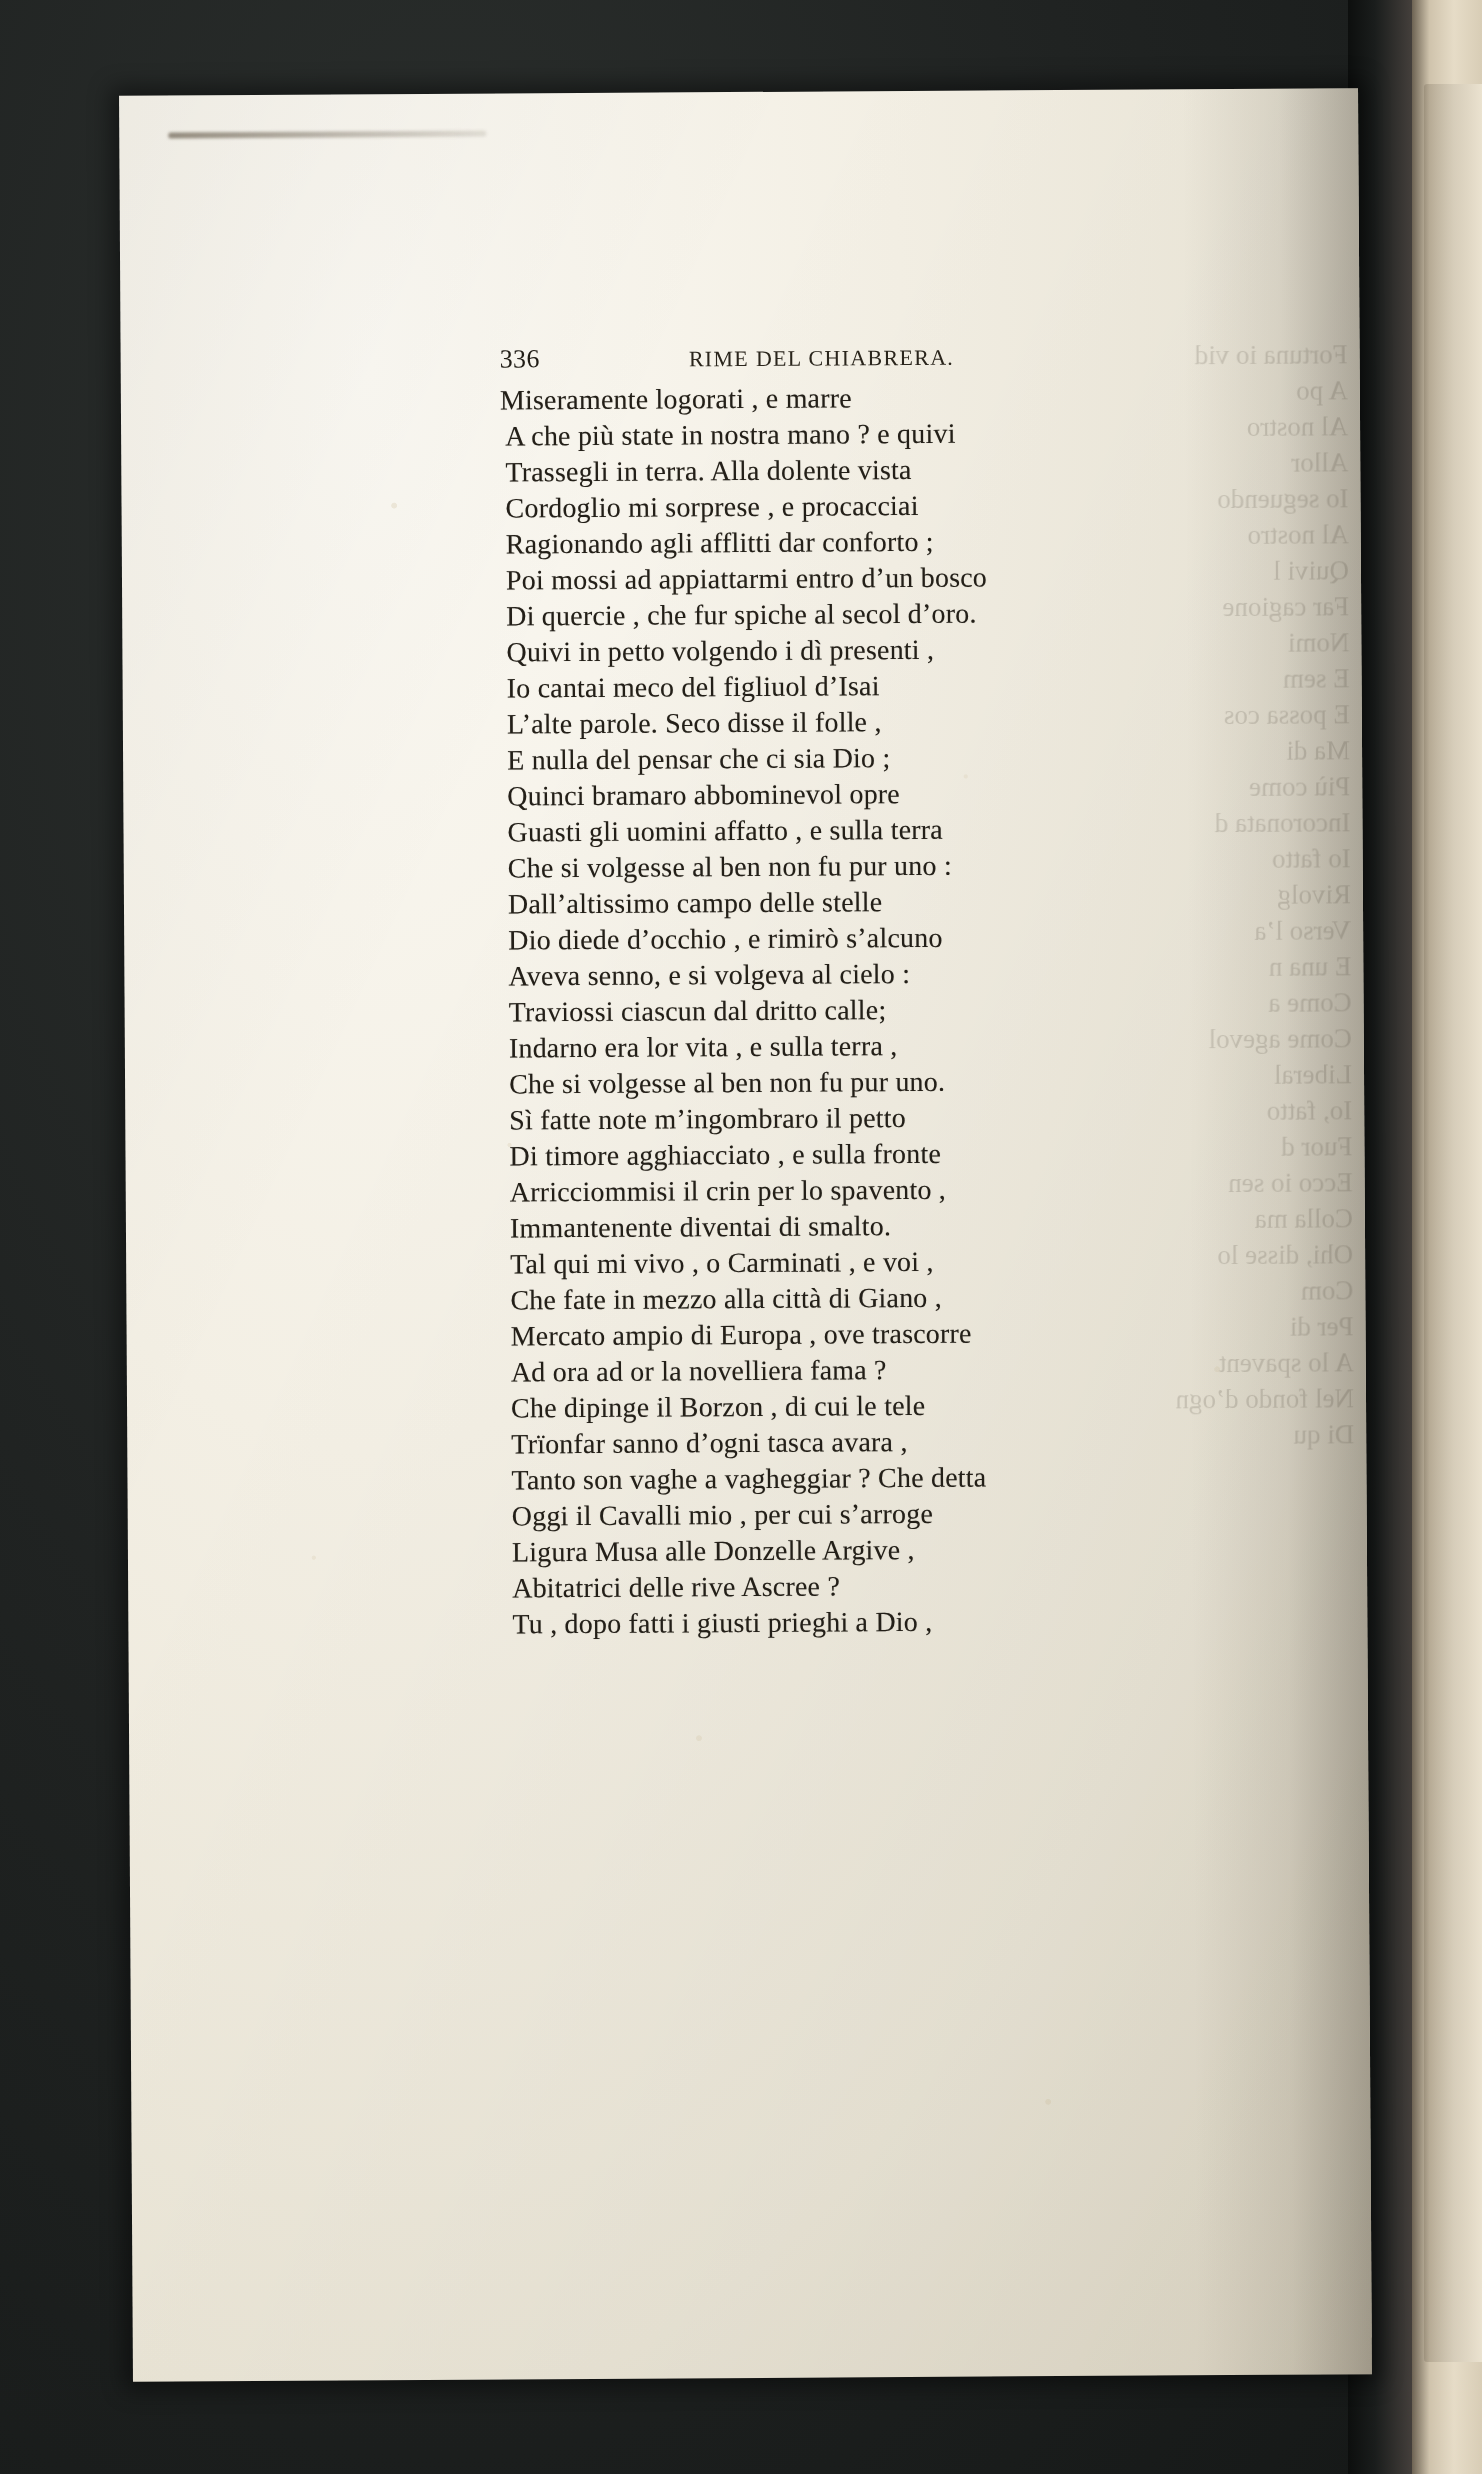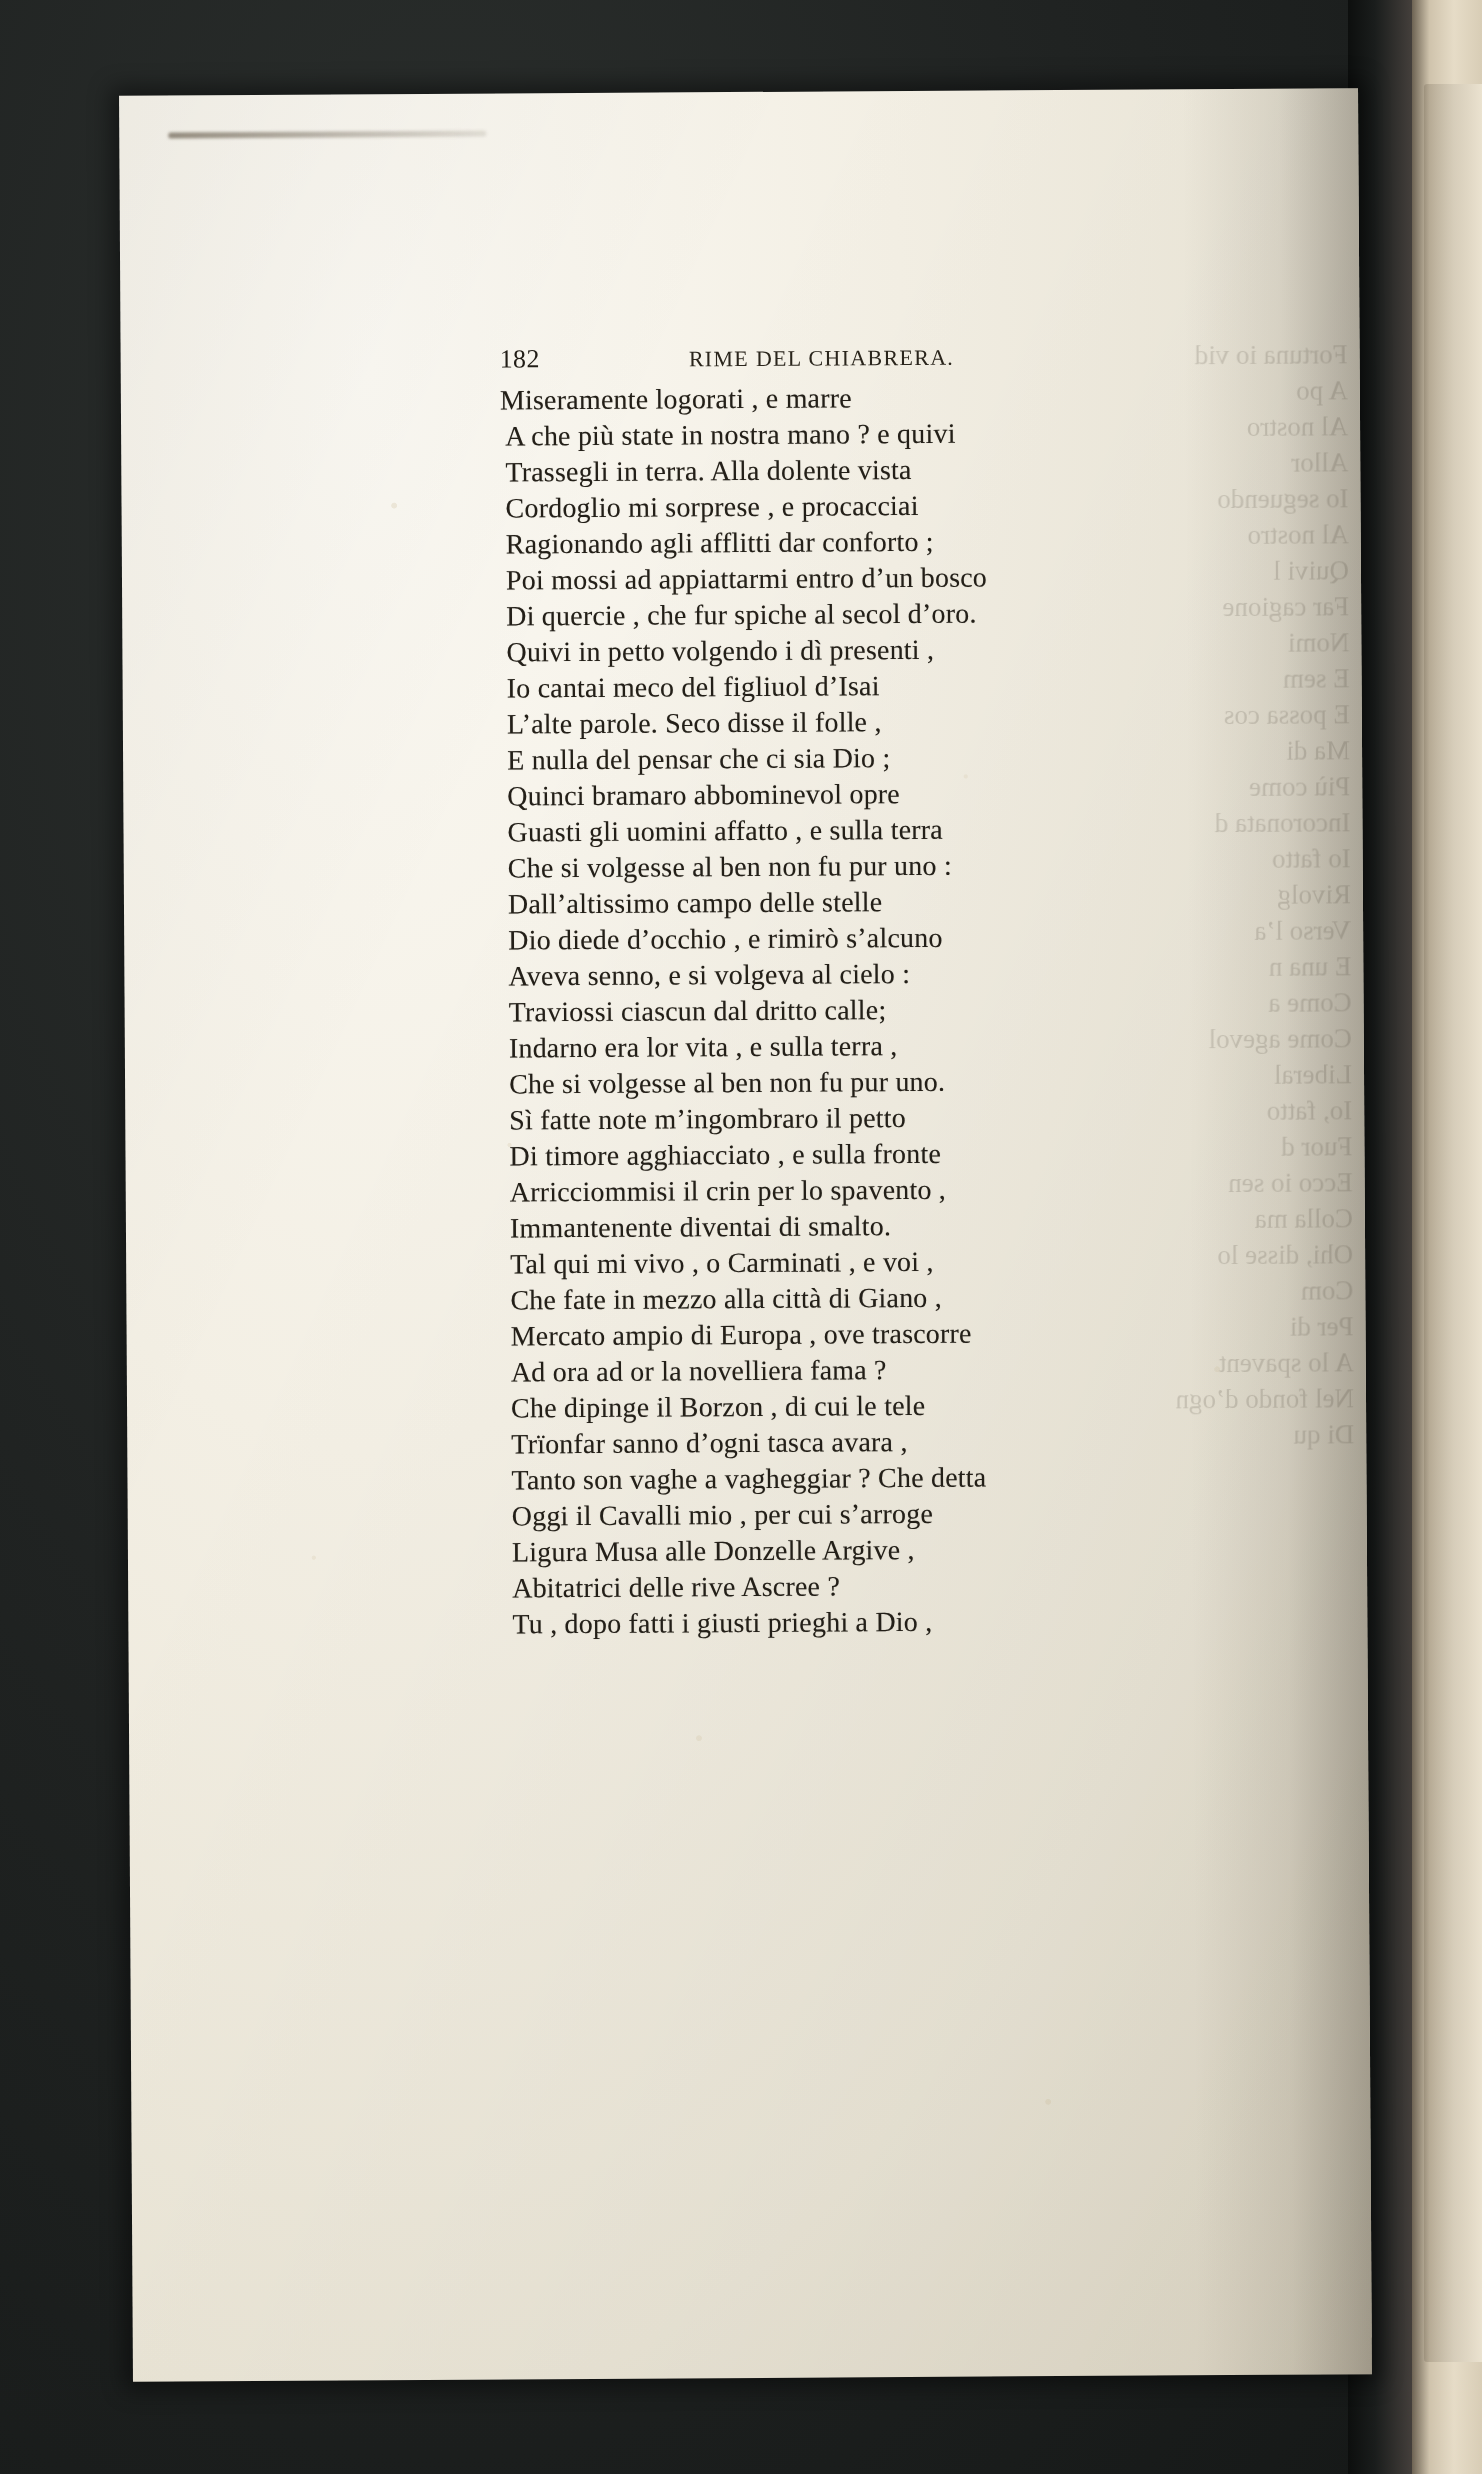--- a/index.html
+++ b/index.html
@@ -219,21 +219,21 @@
           <li>Com</li>
           <li>Per di</li>
           <li>A lo spavent</li>
           <li>Nel fondo d’ogn</li>
           <li>Di qu</li>
         </ul>
     </div>
 
     <div class="textblock">
       <div class="headline">
-        <span class="folio">182</span>
+        <span class="folio">336</span>
         <span class="running-head">RIME DEL CHIABRERA.</span>
       </div>
       <ul class="verse" id="verse-list">
           <li>Miseramente logorati , e marre</li>
           <li class="ind">A che più state in nostra mano ? e quivi</li>
           <li class="ind">Trassegli in terra. Alla dolente vista</li>
           <li class="ind">Cordoglio mi sorprese , e procacciai</li>
           <li class="ind">Ragionando agli afflitti dar conforto ;</li>
           <li class="ind">Poi mossi ad appiattarmi entro d’un bosco</li>
           <li class="ind">Di quercie , che fur spiche al secol d’oro.</li>

